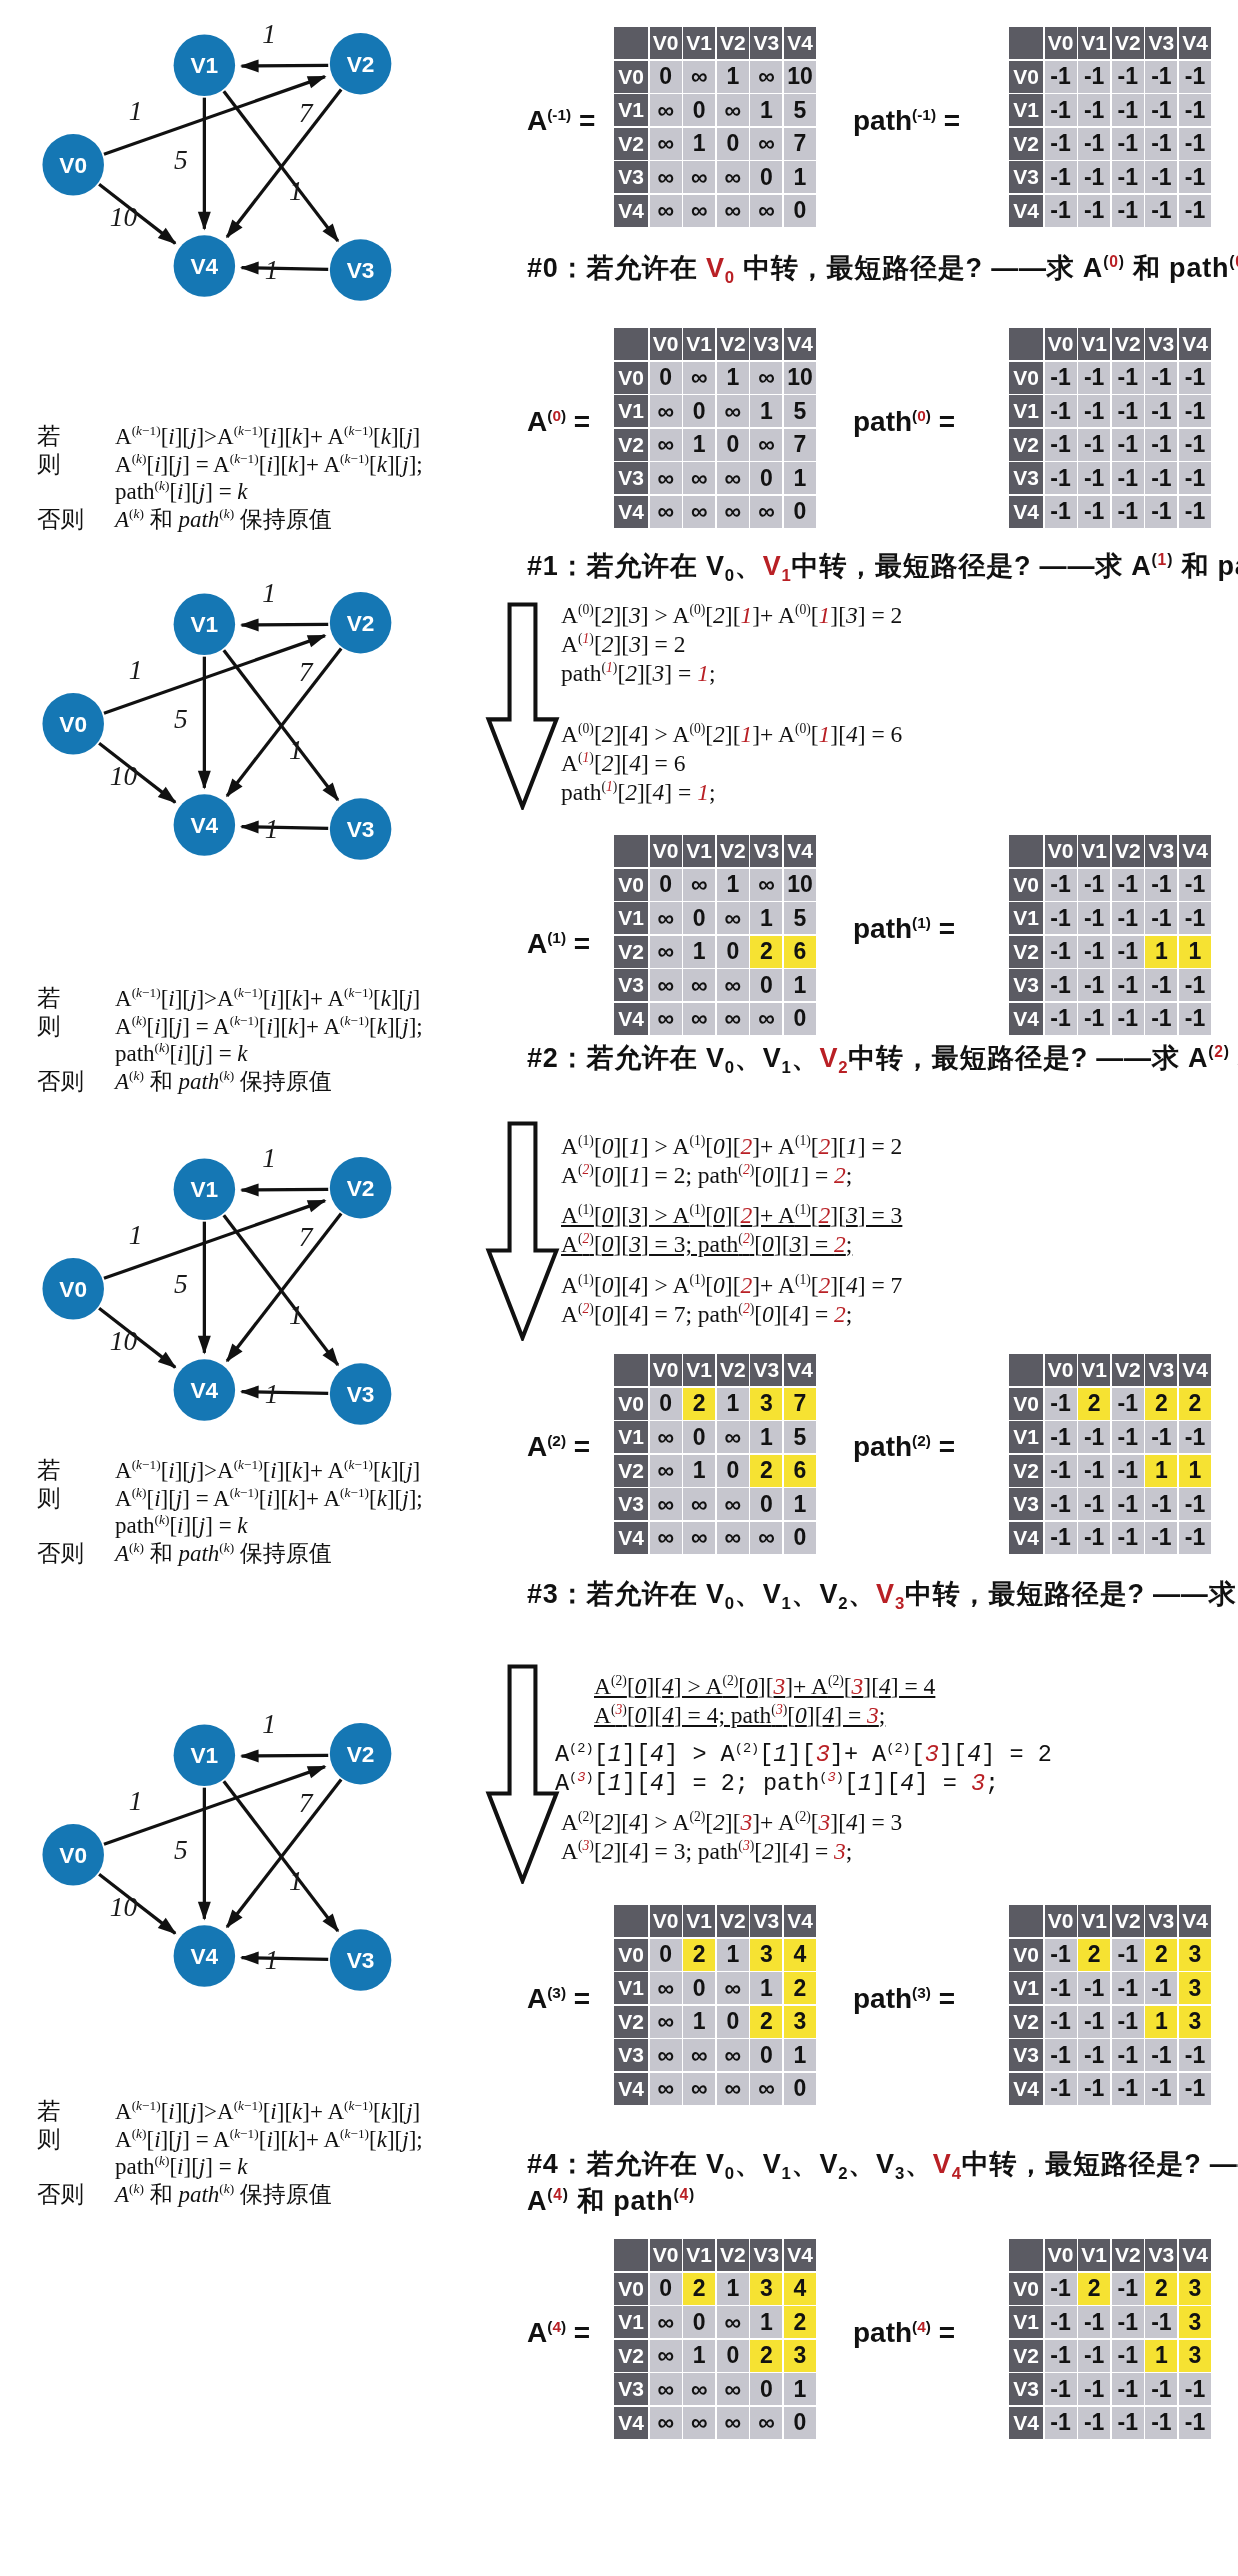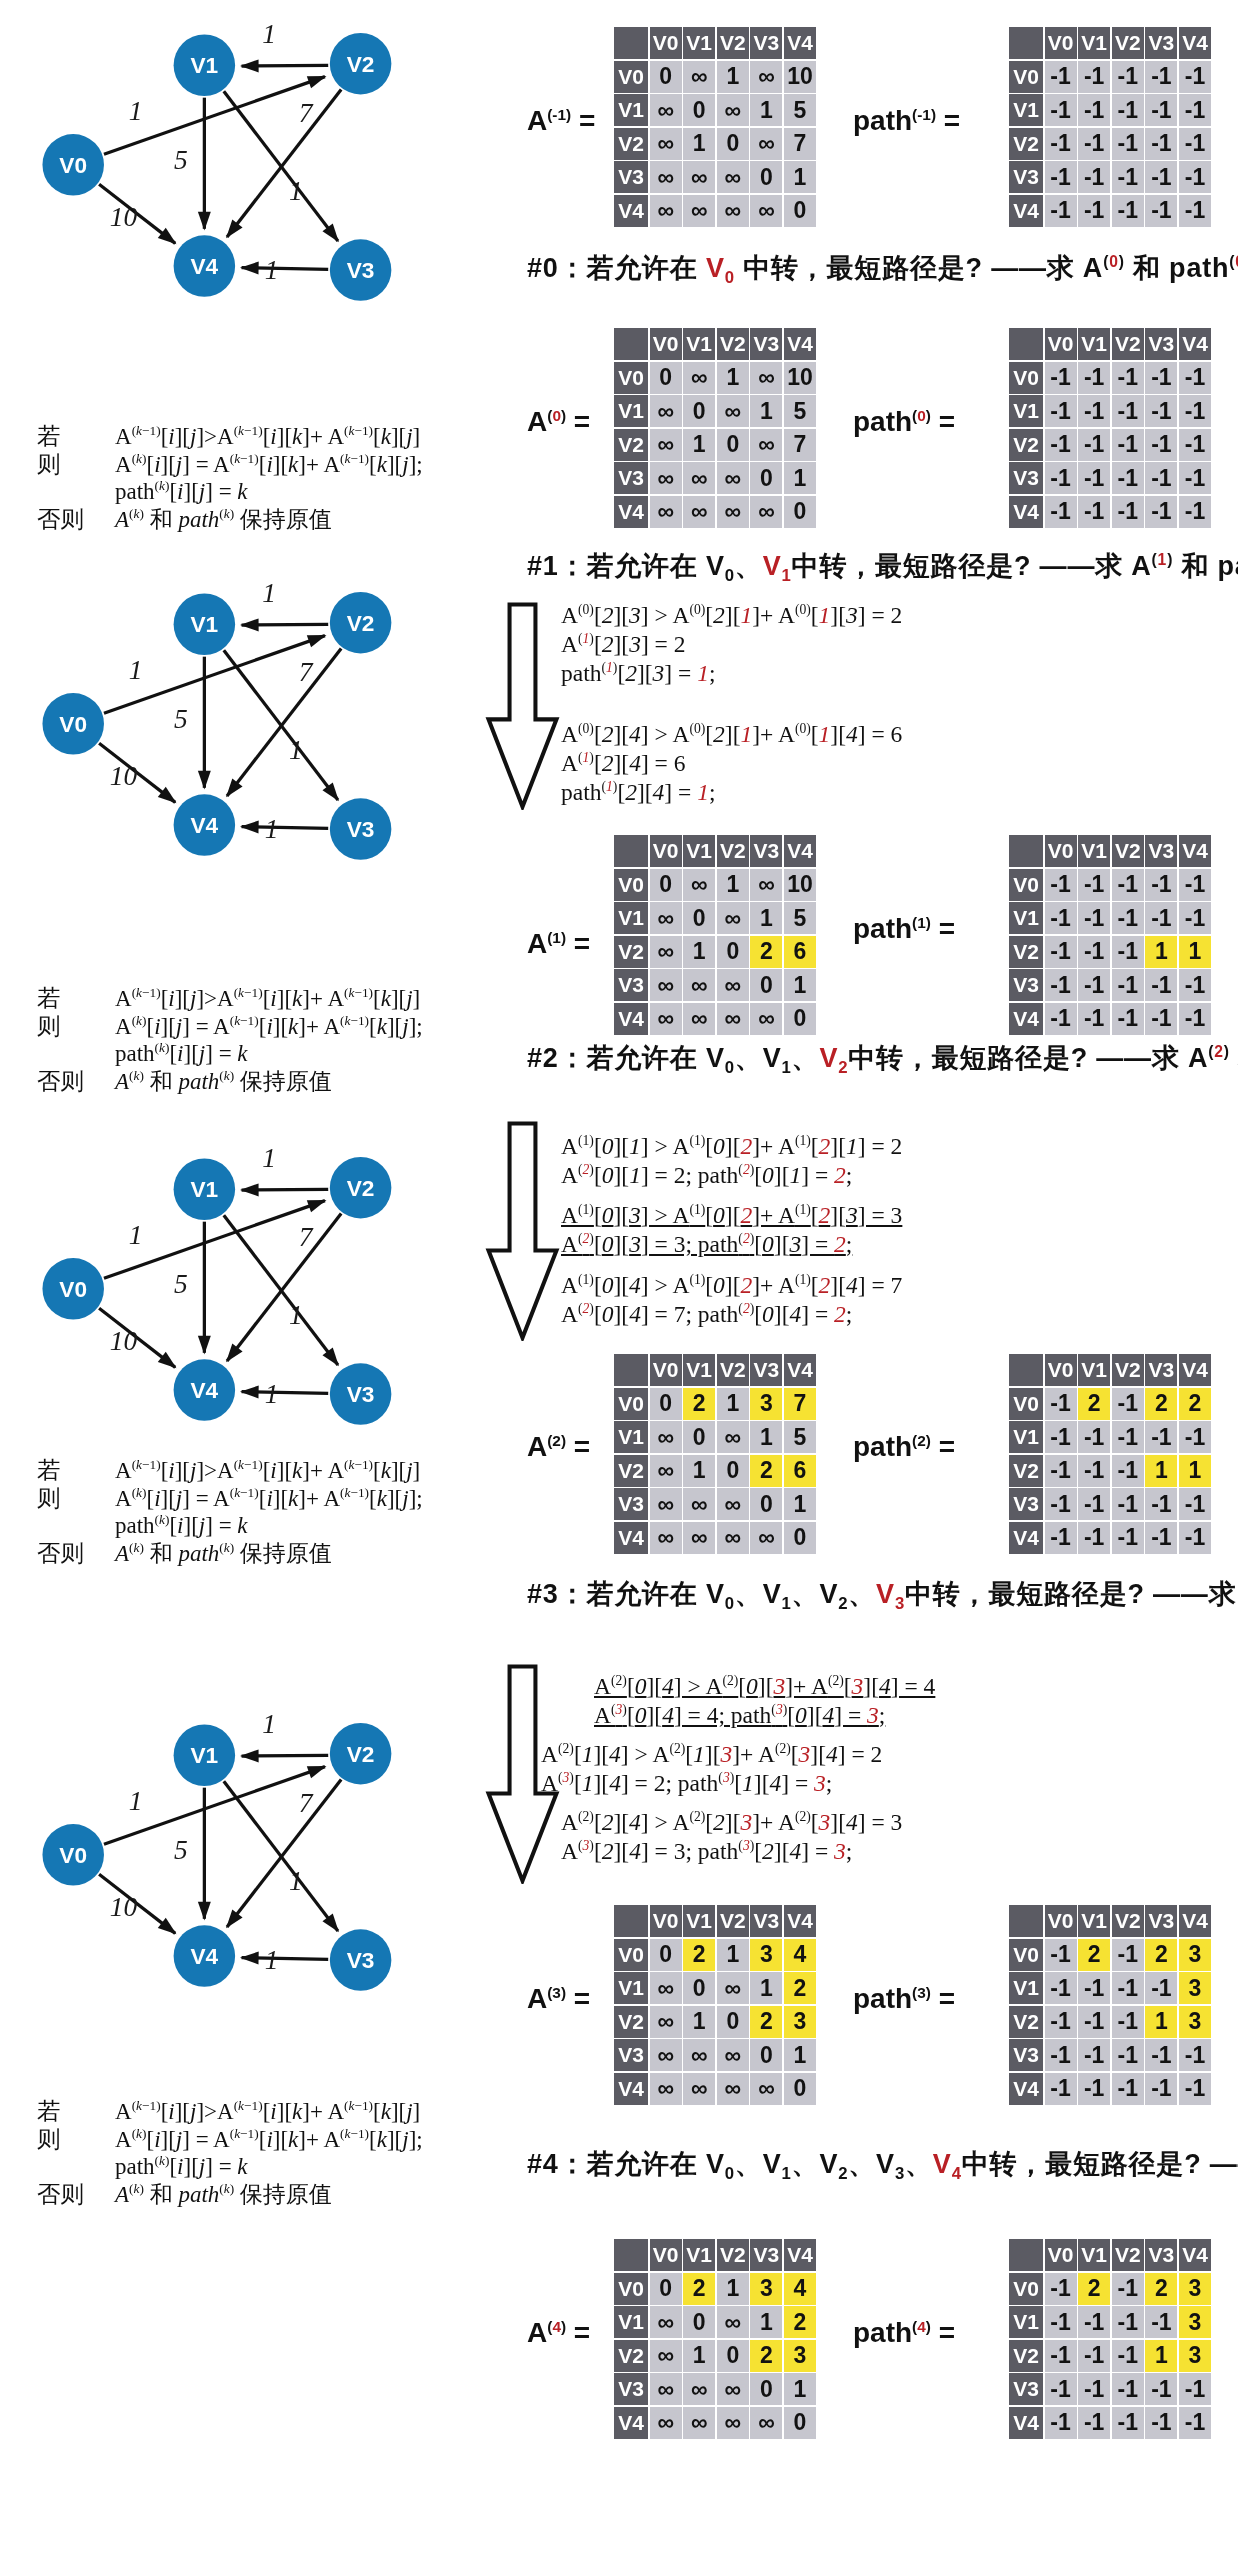--- a/index.html
+++ b/index.html
@@ -242,20 +242,21 @@
       <div class="line">#1：若允许在 V<sub>0</sub>、<span class="rd">V<sub>1</sub></span>中转，最短路径是? ——求 A<sup>(<span class="rd">1</span>)</sup> 和 path</div>
     </div>
     <div class="abs heading" style="left: 527px; top: 1040px; width: 712px;">
       <div class="line">#2：若允许在 V<sub>0</sub>、V<sub>1</sub>、<span class="rd">V<sub>2</sub></span>中转，最短路径是? ——求 A<sup>(<span class="rd">2</span>)</sup> 和</div>
     </div>
     <div class="abs heading" style="left: 527px; top: 1576px; width: 712px;">
       <div class="line">#3：若允许在 V<sub>0</sub>、V<sub>1</sub>、V<sub>2</sub>、<span class="rd">V<sub>3</sub></span>中转，最短路径是? ——求 A</div>
     </div>
     <div class="abs heading" style="left: 527px; top: 2146px; width: 712px;">
       <div class="line">#4：若允许在 V<sub>0</sub>、V<sub>1</sub>、V<sub>2</sub>、V<sub>3</sub>、<span class="rd">V<sub>4</sub></span>中转，最短路径是? ——求</div>
+      <div class="line">A<sup>(<span class="rd">4</span>)</sup> 和 path<sup>(<span class="rd">4</span>)</sup></div>
     </div>
     <div class="abs mlabel" style="left: 527px; top: 105px; text-align: right;">A<sup>(-1)</sup> =</div>
     <div class="abs mgrid" style="left: 614px; top: 27px;">
       <div class="cellh"></div>
       <div class="cellh">V0</div>
       <div class="cellh">V1</div>
       <div class="cellh">V2</div>
       <div class="cellh">V3</div>
       <div class="cellh">V4</div>
       <div class="cellh">V0</div>
@@ -746,21 +747,21 @@
       <div class="eqline">A<sup>(1)</sup>[<i>0</i>][<i>4</i>] &gt; A<sup>(1)</sup>[<i>0</i>][<span class="rd"><i>2</i></span>]+ A<sup>(1)</sup>[<span class="rd"><i>2</i></span>][<i>4</i>] = 7</div>
       <div class="eqline">A<sup>(<span class="rd"><i>2</i></span>)</sup>[<i>0</i>][<i>4</i>] = 7; path<sup>(<span class="rd"><i>2</i></span>)</sup>[<i>0</i>][<i>4</i>] = <span class="rd"><i>2</i></span>;</div>
     </div>
     <svg width="81" height="220" viewBox="0 0 100 272" style="position: absolute; left: 482px; top: 1664px;">
       <polygon points="34,3 66,3 66,160 92,160 50,268 8,160 34,160" fill="#ffffff" stroke="#111111" stroke-width="5"></polygon>
     </svg>
     <div class="abs eqgroup serif" style="left: 594px; top: 1672px; text-decoration: underline;">
       <div class="eqline">A<sup>(2)</sup>[<i>0</i>][<i>4</i>] &gt; A<sup>(2)</sup>[<i>0</i>][<span class="rd"><i>3</i></span>]+ A<sup>(2)</sup>[<span class="rd"><i>3</i></span>][<i>4</i>] = 4</div>
       <div class="eqline">A<sup>(<span class="rd"><i>3</i></span>)</sup>[<i>0</i>][<i>4</i>] = 4; path<sup>(<span class="rd"><i>3</i></span>)</sup>[<i>0</i>][<i>4</i>] = <span class="rd"><i>3</i></span>;</div>
     </div>
-    <div class="abs eqgroup serif" style="left: 541px; top: 1740px;">
+    <div class="abs eqgroup serif" style="left: 555px; top: 1740px; font-family: Liberation Mono, monospace;">
       <div class="eqline">A<sup>(2)</sup>[<i>1</i>][<i>4</i>] &gt; A<sup>(2)</sup>[<i>1</i>][<span class="rd"><i>3</i></span>]+ A<sup>(2)</sup>[<span class="rd"><i>3</i></span>][<i>4</i>] = 2</div>
       <div class="eqline">A<sup>(<span class="rd"><i>3</i></span>)</sup>[<i>1</i>][<i>4</i>] = 2; path<sup>(<span class="rd"><i>3</i></span>)</sup>[<i>1</i>][<i>4</i>] = <span class="rd"><i>3</i></span>;</div>
     </div>
     <div class="abs eqgroup serif" style="left: 561px; top: 1808px;">
       <div class="eqline">A<sup>(2)</sup>[<i>2</i>][<i>4</i>] &gt; A<sup>(2)</sup>[<i>2</i>][<span class="rd"><i>3</i></span>]+ A<sup>(2)</sup>[<span class="rd"><i>3</i></span>][<i>4</i>] = 3</div>
       <div class="eqline">A<sup>(<span class="rd"><i>3</i></span>)</sup>[<i>2</i>][<i>4</i>] = 3; path<sup>(<span class="rd"><i>3</i></span>)</sup>[<i>2</i>][<i>4</i>] = <span class="rd"><i>3</i></span>;</div>
     </div>
   </div>
 
 

